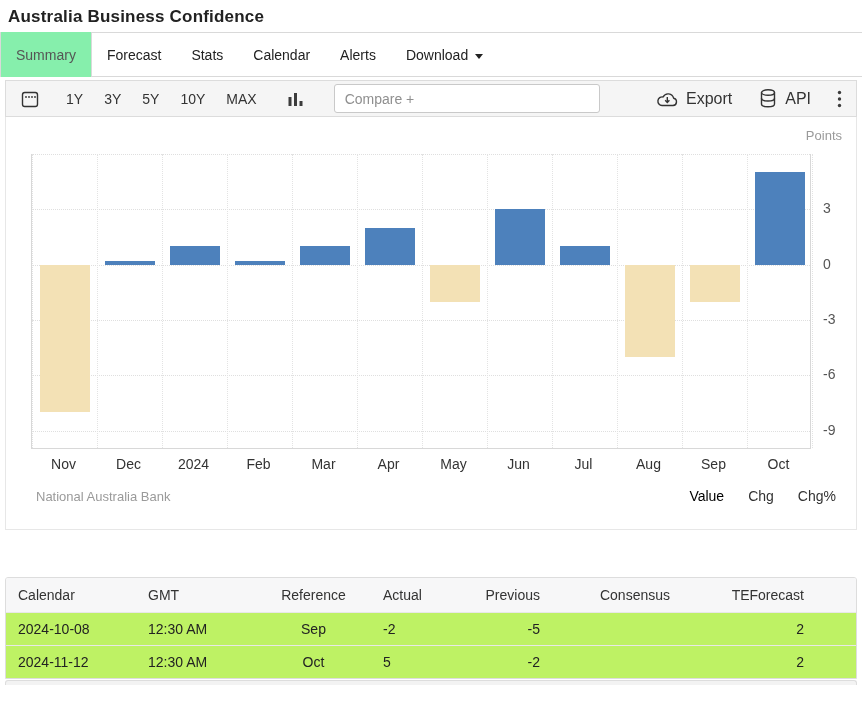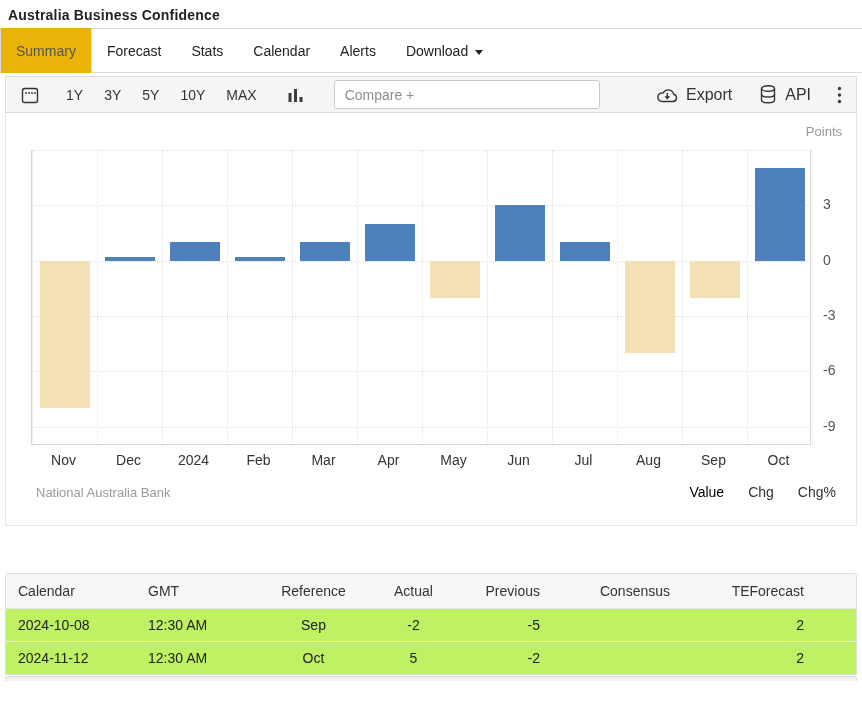--- a/index.html
+++ b/index.html
@@ -4,26 +4,26 @@
 <style>
   * { box-sizing: border-box; }
   html,body { margin:0; padding:0; background:#fff; }
   body {
     width:862px; height:723px; overflow:hidden;
     font-family:"Liberation Sans", sans-serif; color:#333;
   }
 
   
   .page-header { padding:7px 8px 5px; }
-  .page-header h1 { margin:0; font-size:14px; font-weight:bold; color:#222; letter-spacing:.2px; }
+  .page-header h1 { margin:0; font-size:17px; font-weight:bold; color:#222; letter-spacing:.2px; }
 
   
   .tabs { display:flex; border-top:1px solid #d9d9d9; border-bottom:1px solid #d9d9d9; background:#fff; }
   .tab { padding:14px 15px 13px; font-size:14px; color:#222; cursor:pointer; white-space:nowrap; }
-  .tab.active { background:#eab308; border-left:1px solid #d9d9d9; border-right:1px solid #d9d9d9;
+  .tab.active { background:#86efac; border-left:1px solid #d9d9d9; border-right:1px solid #d9d9d9;
                 margin:-1px 0; position:relative; z-index:2; color:#555; padding-top:15px; padding-bottom:14px;}
   .caret { display:inline-block; margin-left:7px; vertical-align:middle;
            border-left:4px solid transparent; border-right:4px solid transparent; border-top:5px solid #222; }
 
   
   .toolbar { margin:3px 5px 0; height:37px; background:#f5f5f5; border:1px solid #dcdcdc; border-radius:0;
              display:flex; align-items:center; padding:0 14px; }
   .toolbar button { background:none; border:none; padding:0; font:inherit; color:#333; cursor:pointer;
                     display:inline-flex; align-items:center; }
   .icon-btn svg { display:block; }
@@ -54,21 +54,21 @@
 
   
   .table-wrap { margin:47px 5px 0; border:1px solid #ddd; border-radius:3px 3px 0 0; overflow:hidden; }
   table { width:100%; border-collapse:collapse; font-size:14px; table-layout:fixed; }
   thead th { background:#f7f7f8; font-weight:normal; color:#333; padding:9px 12px; text-align:left; }
   tbody td { padding:8px 12px; color:#222; background:#bef264; }
   tbody tr td { border-top:1px solid #e8e8e8; }
   th:nth-child(1), td:nth-child(1) { width:130px; }
   th:nth-child(2), td:nth-child(2) { width:120px; }
   th:nth-child(3), td:nth-child(3) { width:115px; text-align:center; }
-  th:nth-child(4), td:nth-child(4) { width:85px;  text-align:center; }
+  th:nth-child(4), td:nth-child(4) { width:85px;  text-align:left; }
   th:nth-child(5), td:nth-child(5) { width:96px;  text-align:right; }
   th:nth-child(6), td:nth-child(6) { width:130px; text-align:right; }
   th:nth-child(7), td:nth-child(7) { text-align:right; padding-right:52px; }
 
   .next-strip { margin:1px 5px 0; height:5px; background:#f3f3f3; border:1px solid #ddd; border-bottom:none;
                 border-radius:3px 3px 0 0; }
 </style>
 </head>
 <body>
 

